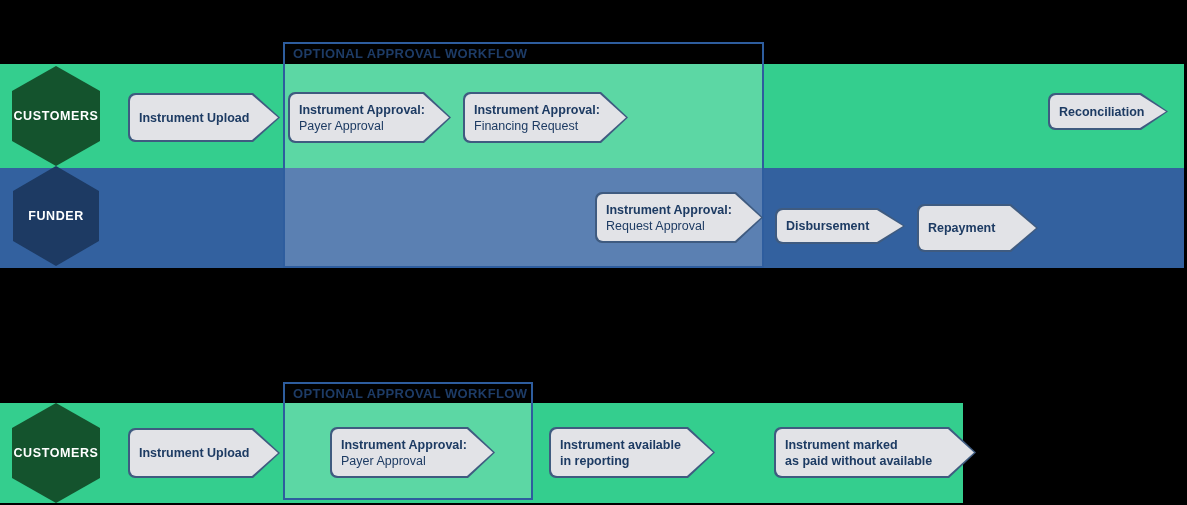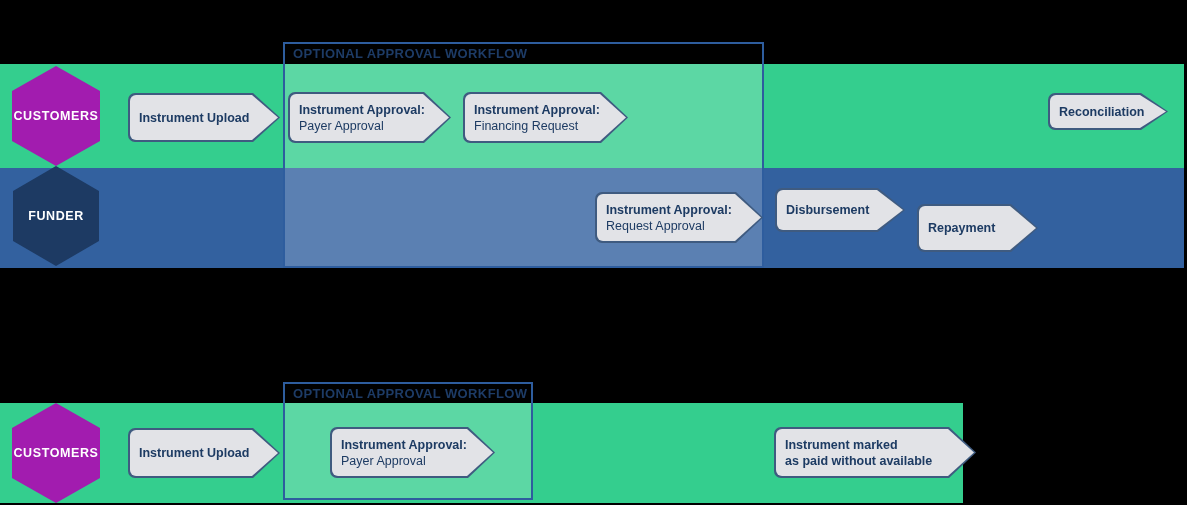--- a/index.html
+++ b/index.html
@@ -10,21 +10,21 @@
   .lane{position:absolute;left:0;}
   .lane-green{background:#34CE8E;}
   .lane-blue{background:#33619F;}
 
   .hex{
     position:absolute;
     clip-path:polygon(50% 0,100% 25%,100% 75%,50% 100%,0 75%,0 25%);
     display:flex;align-items:center;justify-content:center;
     color:#fff;font-weight:bold;font-size:12.5px;letter-spacing:.6px;
   }
-  .hex-green{background:#a21caf;}
+  .hex-green{background:#14532d;}
   .hex-navy{background:#1D3A63;}
 
   .opt-box{
     position:absolute;border:2px solid #2E5D9E;box-sizing:border-box;overflow:hidden;
   }
   .opt-label{
     position:absolute;top:0;left:0;right:0;height:20px;line-height:20px;
     padding-left:8px;font-weight:bold;font-size:13px;letter-spacing:.4px;
     color:#1D3B66;white-space:nowrap;
   }
@@ -108,21 +108,21 @@
 
   <div class="arrow" style="left:595px;top:192px;width:168px;height:51px;">
     <div class="shell"></div>
     <div class="fill"></div>
     <div class="txt">
       <span class="l1">Instrument Approval:</span>
       <span class="l2">Request Approval</span>
     </div>
   </div>
 
-  <div class="arrow" style="left:775px;top:188px;width:130px;height:44px;">
+  <div class="arrow" style="left:775px;top:208px;width:130px;height:36px;">
     <div class="shell"></div>
     <div class="fill"></div>
     <div class="txt">
       <span class="l1">Disbursement</span>
     </div>
   </div>
 
   <div class="arrow" style="left:917px;top:204px;width:121px;height:48px;">
     <div class="shell"></div>
     <div class="fill"></div>
@@ -152,20 +152,28 @@
 
   <div class="arrow" style="left:330px;top:427px;width:165px;height:51px;">
     <div class="shell"></div>
     <div class="fill"></div>
     <div class="txt">
       <span class="l1">Instrument Approval:</span>
       <span class="l2">Payer Approval</span>
     </div>
   </div>
 
+  <div class="arrow b2" style="left:549px;top:427px;width:166px;height:51px;">
+    <div class="shell"></div>
+    <div class="fill"></div>
+    <div class="txt">
+      <span class="l1">Instrument available</span>
+      <span class="l2">in reporting</span>
+    </div>
+  </div>
 
   <div class="arrow b2" style="left:734px;top:427px;width:202px;height:51px;margin-left:40px;">
     <div class="shell"></div>
     <div class="fill"></div>
     <div class="txt">
       <span class="l1">Instrument marked</span>
       <span class="l2">as paid without available</span>
     </div>
   </div>
 

